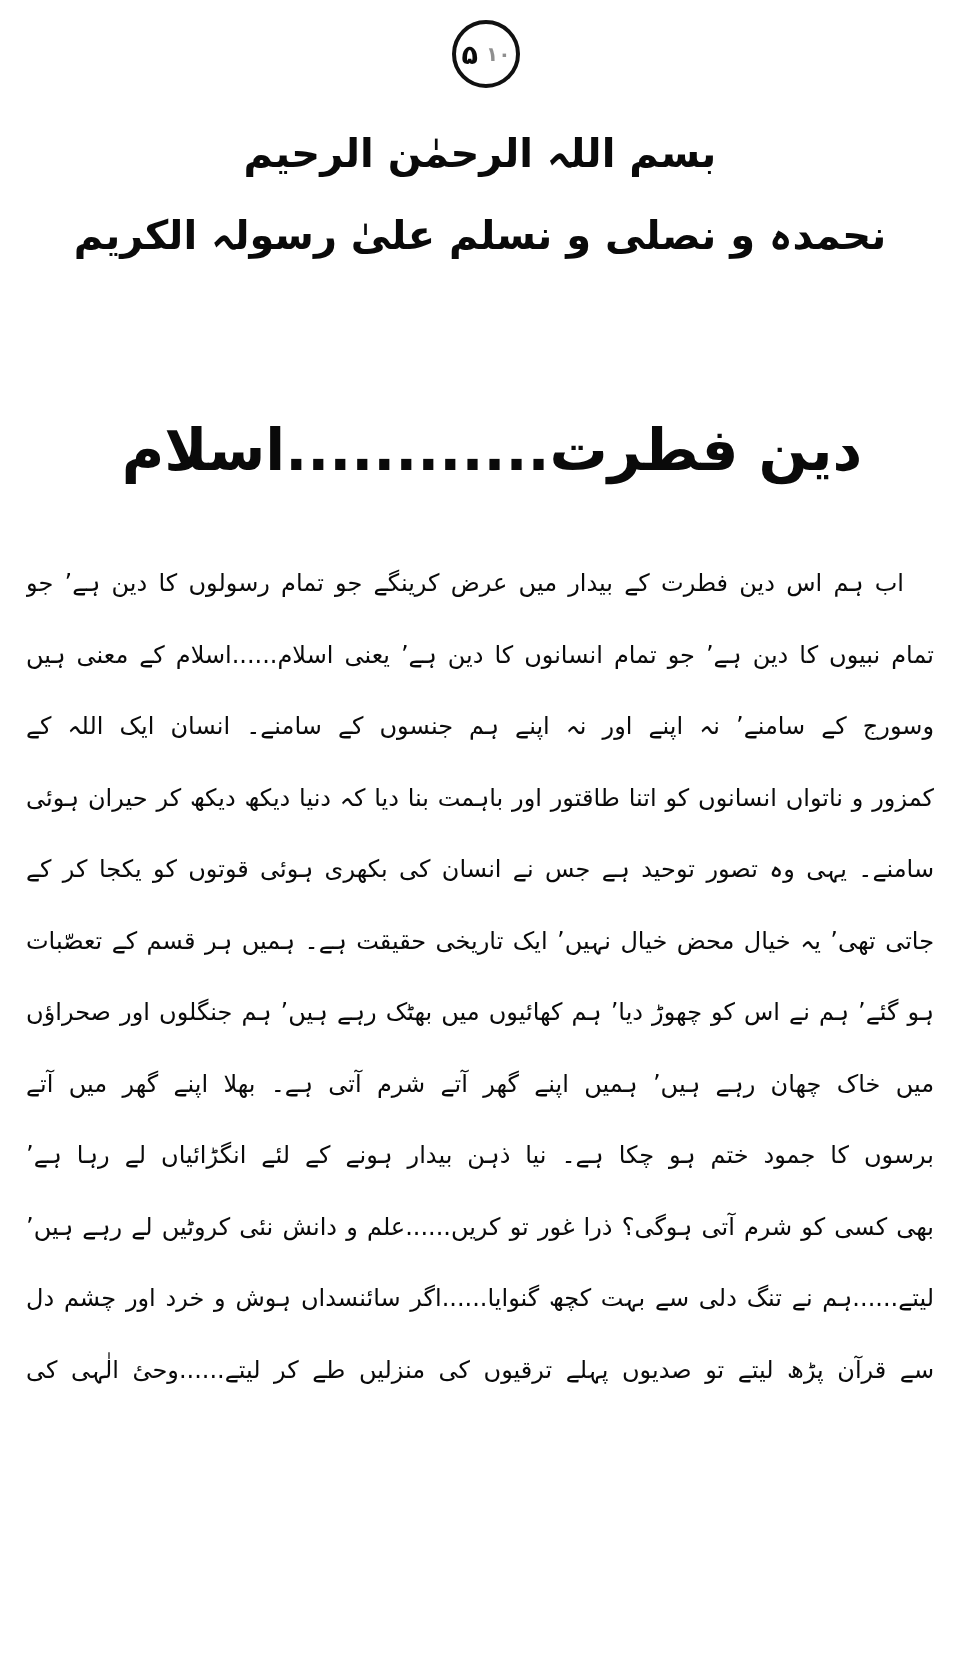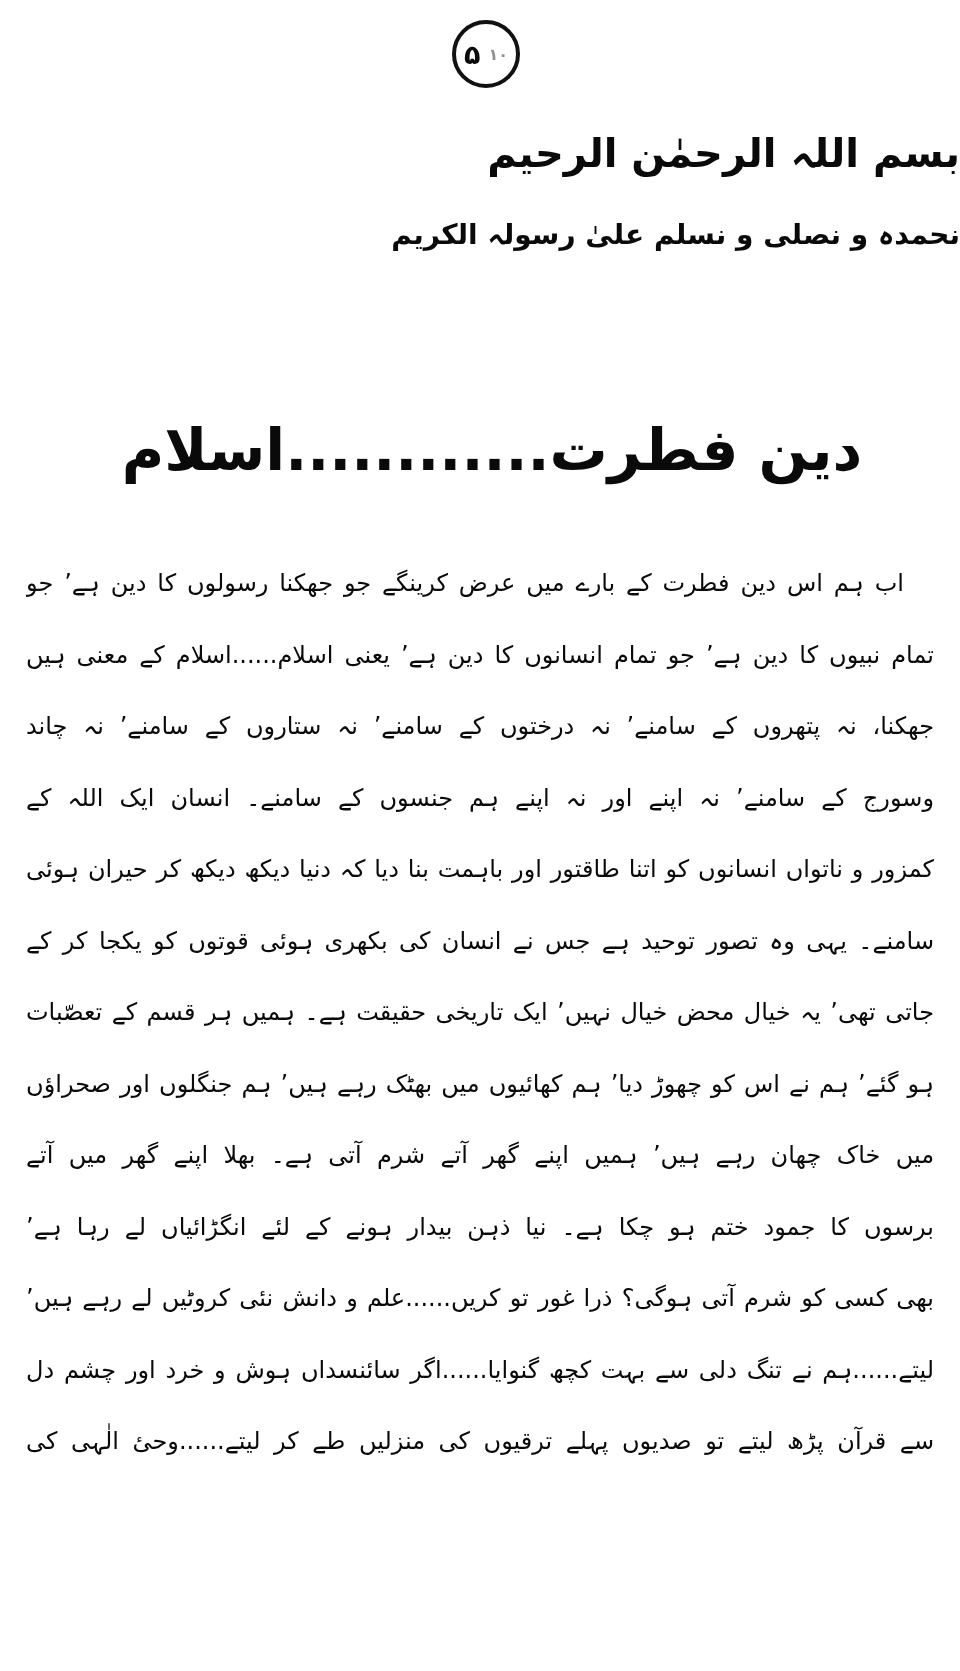--- a/index.html
+++ b/index.html
@@ -23,31 +23,32 @@
     height: 60px;
     border: 4px solid #111;
     border-radius: 50%;
     display: flex;
     align-items: center;
     justify-content: center;
     font-size: 27px;
     font-weight: bold;
     letter-spacing: 2px;
   }
-  .page-number-badge .faint { opacity: 0.45; font-size: 16px; margin-left: 8px; }
+  .page-number-badge .faint { opacity: 0.45; font-size: 20px; margin-left: 8px; }
   
   .bismillah {
     position: absolute;
     top: 112px;
     left: 0;
     width: 100%;
+    text-align: center;
     font-weight: bold;
   }
   .bismillah .b-line1 { font-size: 40px; line-height: 82px; }
-  .bismillah .b-line2 { font-size: 28px; line-height: 82px; }
+  .bismillah .b-line2 { font-size: 40px; line-height: 82px; }
   
   .chapter-heading {
     position: absolute;
     top: 308px;
     right: 38px;
     font-size: 48px;
     font-weight: bold;
     line-height: 90px;
   }
   
@@ -93,23 +94,22 @@
 
   <div class="bismillah">
     <div class="b-line1">بسم اللہ الرحمٰن الرحیم</div>
     <div class="b-line2">نحمدہ و نصلی و نسلم علیٰ رسولہ الکریم</div>
   </div>
 
 
   <div class="page-title">دین فطرت............اسلام</div>
 
   <div class="body-text">
-    <div class="body-line">اب ہم اس دین فطرت کے بارے میں عرض کرینگے جو جھکنا رسولوں کا دین ہے’ جو</div>
+    <div class="body-line">اب ہم اس دین فطرت کے بیدار میں عرض کرینگے جو تمام رسولوں کا دین ہے’ جو</div>
     <div class="body-line">تمام نبیوں کا دین ہے’ جو تمام انسانوں کا دین ہے’ یعنی اسلام......اسلام کے معنی ہیں</div>
-    <div class="body-line">جھکنا، نہ پتھروں کے سامنے’ نہ درختوں کے سامنے’ نہ ستاروں کے سامنے’ نہ چاند</div>
     <div class="body-line">وسورج کے سامنے’ نہ اپنے اور نہ اپنے ہم جنسوں کے سامنے۔ انسان ایک اللہ کے</div>
     <div class="body-line">کمزور و ناتواں انسانوں کو اتنا طاقتور اور باہمت بنا دیا کہ دنیا دیکھ دیکھ کر حیران ہوئی</div>
     <div class="body-line">سامنے۔ یہی وہ تصور توحید ہے جس نے انسان کی بکھری ہوئی قوتوں کو یکجا کر کے</div>
     <div class="body-line">جاتی تھی’ یہ خیال محض خیال نہیں’ ایک تاریخی حقیقت ہے۔ ہمیں ہر قسم کے تعصّبات کو</div>
     <div class="body-line">ہو گئے’ ہم نے اس کو چھوڑ دیا’ ہم کھائیوں میں بھٹک رہے ہیں’ ہم جنگلوں اور صحراؤں</div>
     <div class="body-line">میں خاک چھان رہے ہیں’ ہمیں اپنے گھر آتے شرم آتی ہے۔ بھلا اپنے گھر میں آتے</div>
     <div class="body-line">برسوں کا جمود ختم ہو چکا ہے۔ نیا ذہن بیدار ہونے کے لئے انگڑائیاں لے رہا ہے’</div>
     <div class="body-line">بھی کسی کو شرم آتی ہوگی؟ ذرا غور تو کریں......علم و دانش نئی کروٹیں لے رہے ہیں’</div>
     <div class="body-line">لیتے......ہم نے تنگ دلی سے بہت کچھ گنوایا......اگر سائنسداں ہوش و خرد اور چشم دل</div>
     <div class="body-line">سے قرآن پڑھ لیتے تو صدیوں پہلے ترقیوں کی منزلیں طے کر لیتے......وحیٔ الٰہی کی</div>

